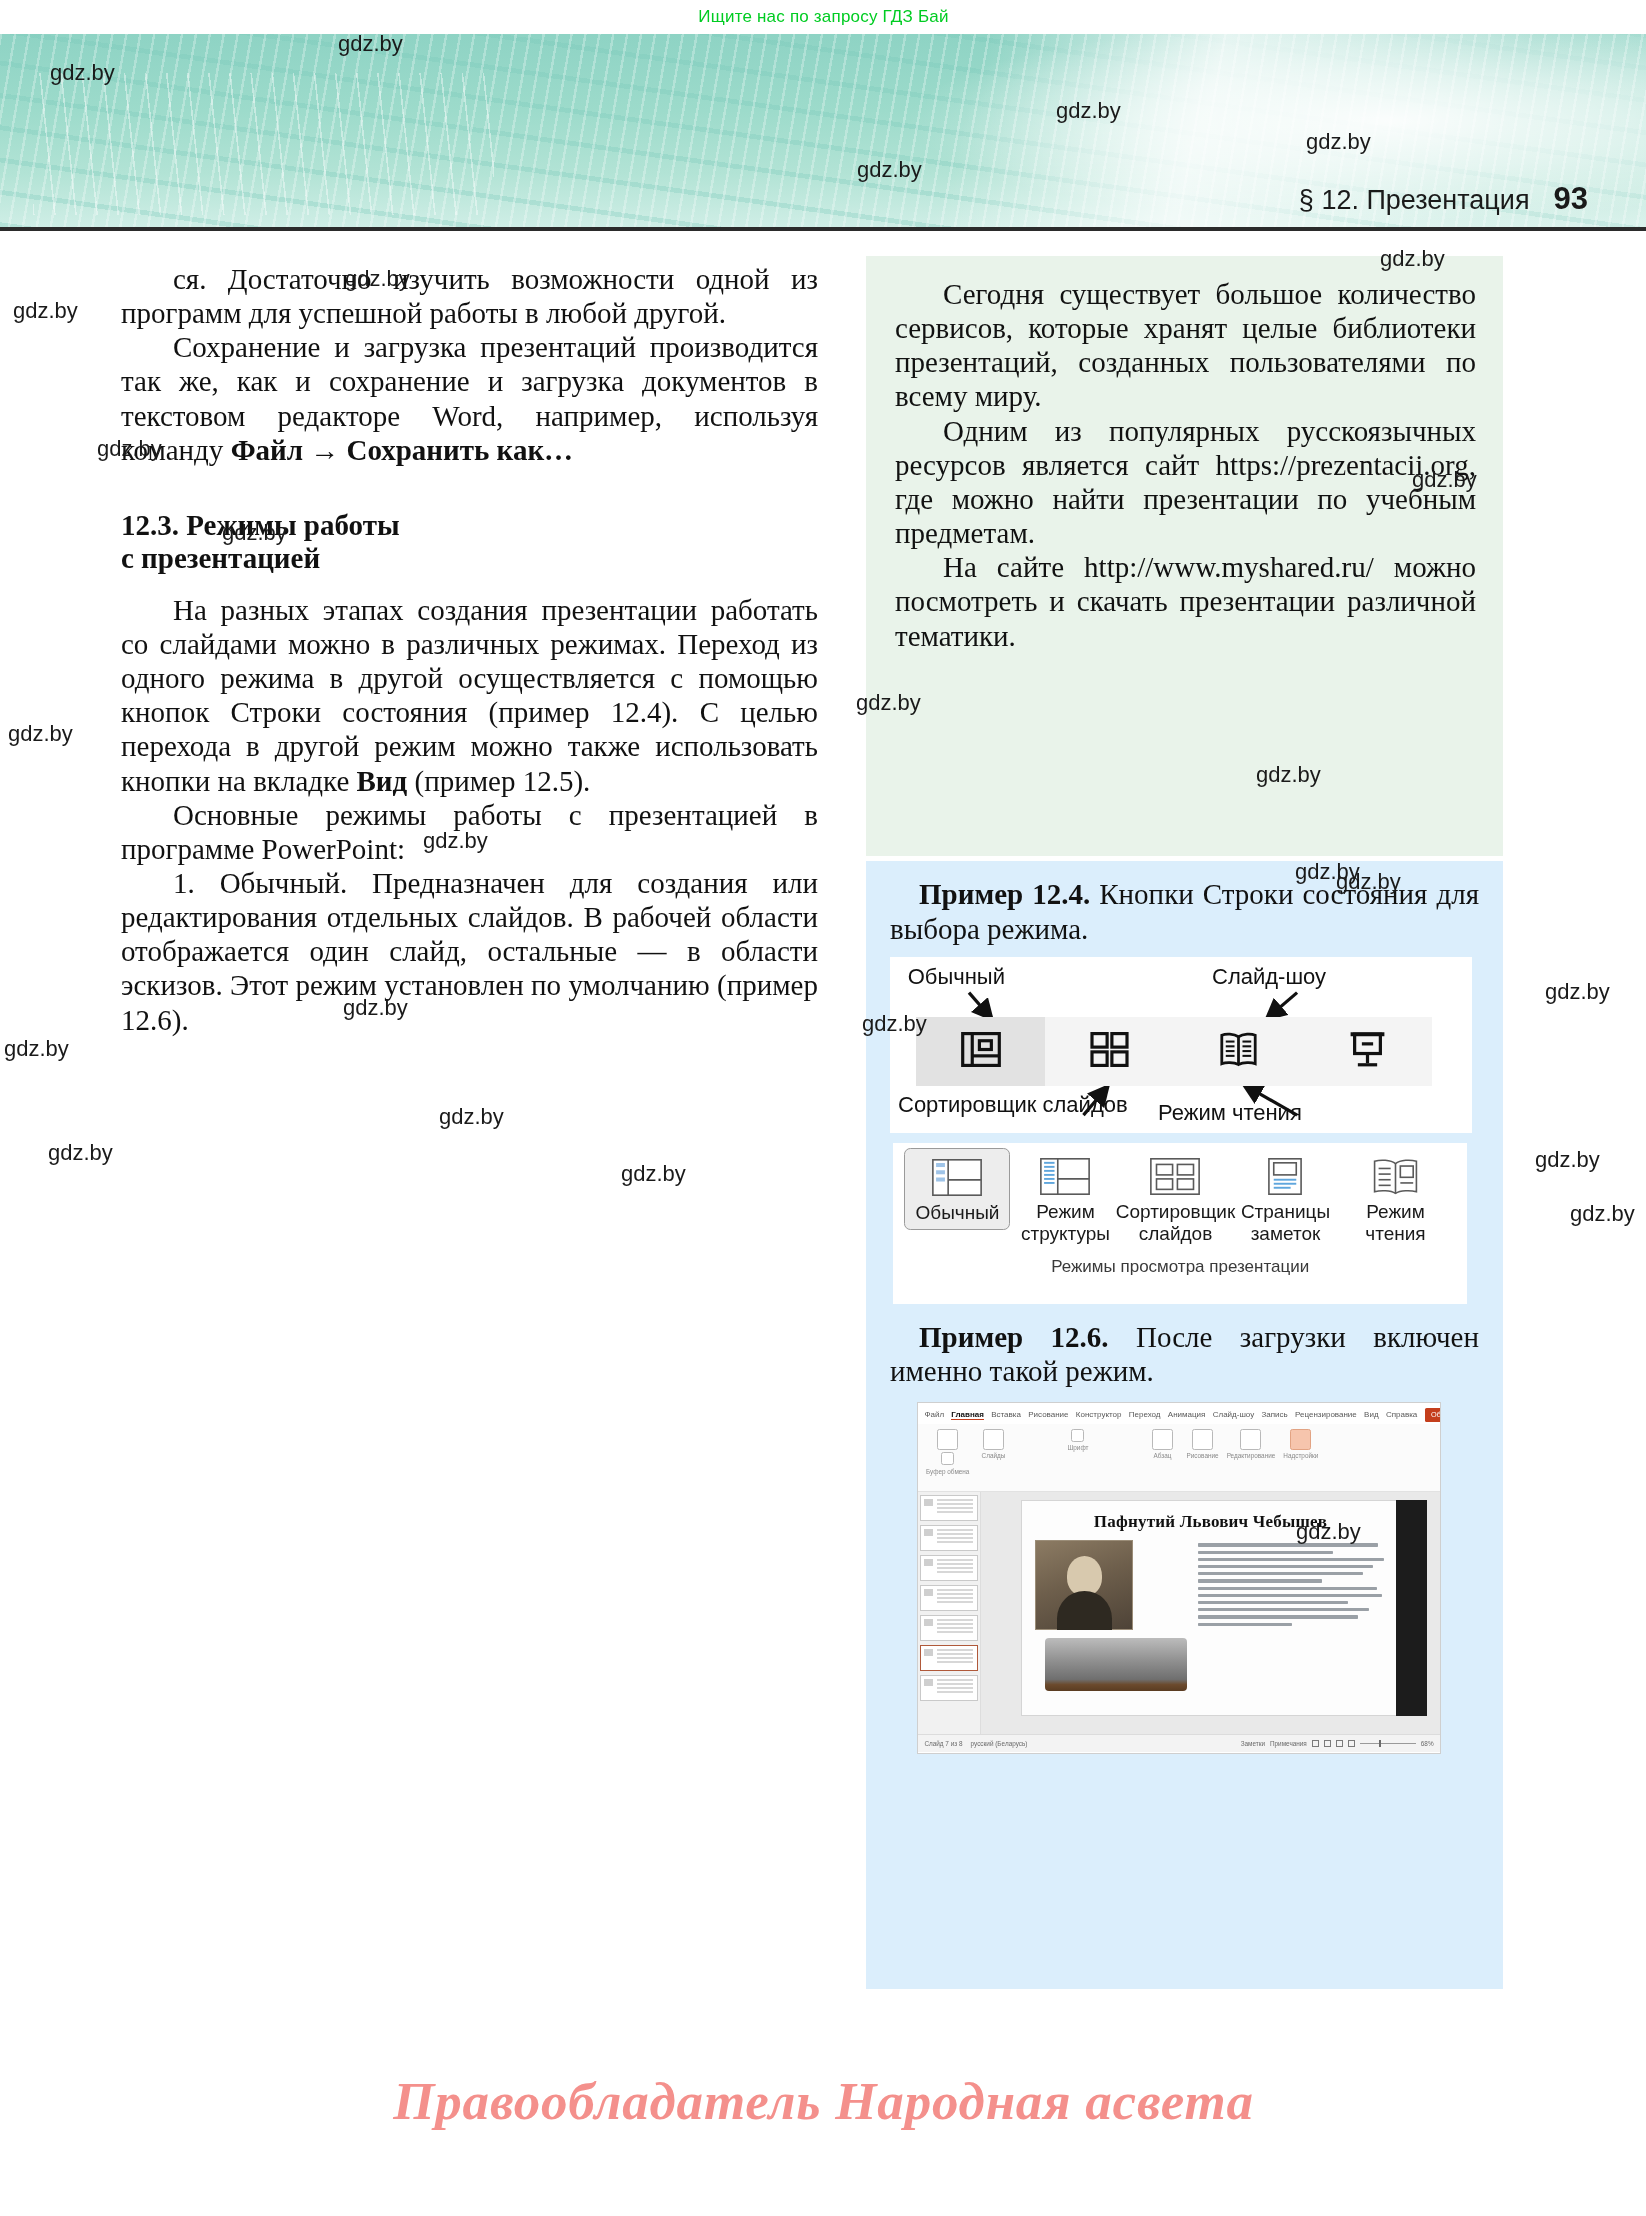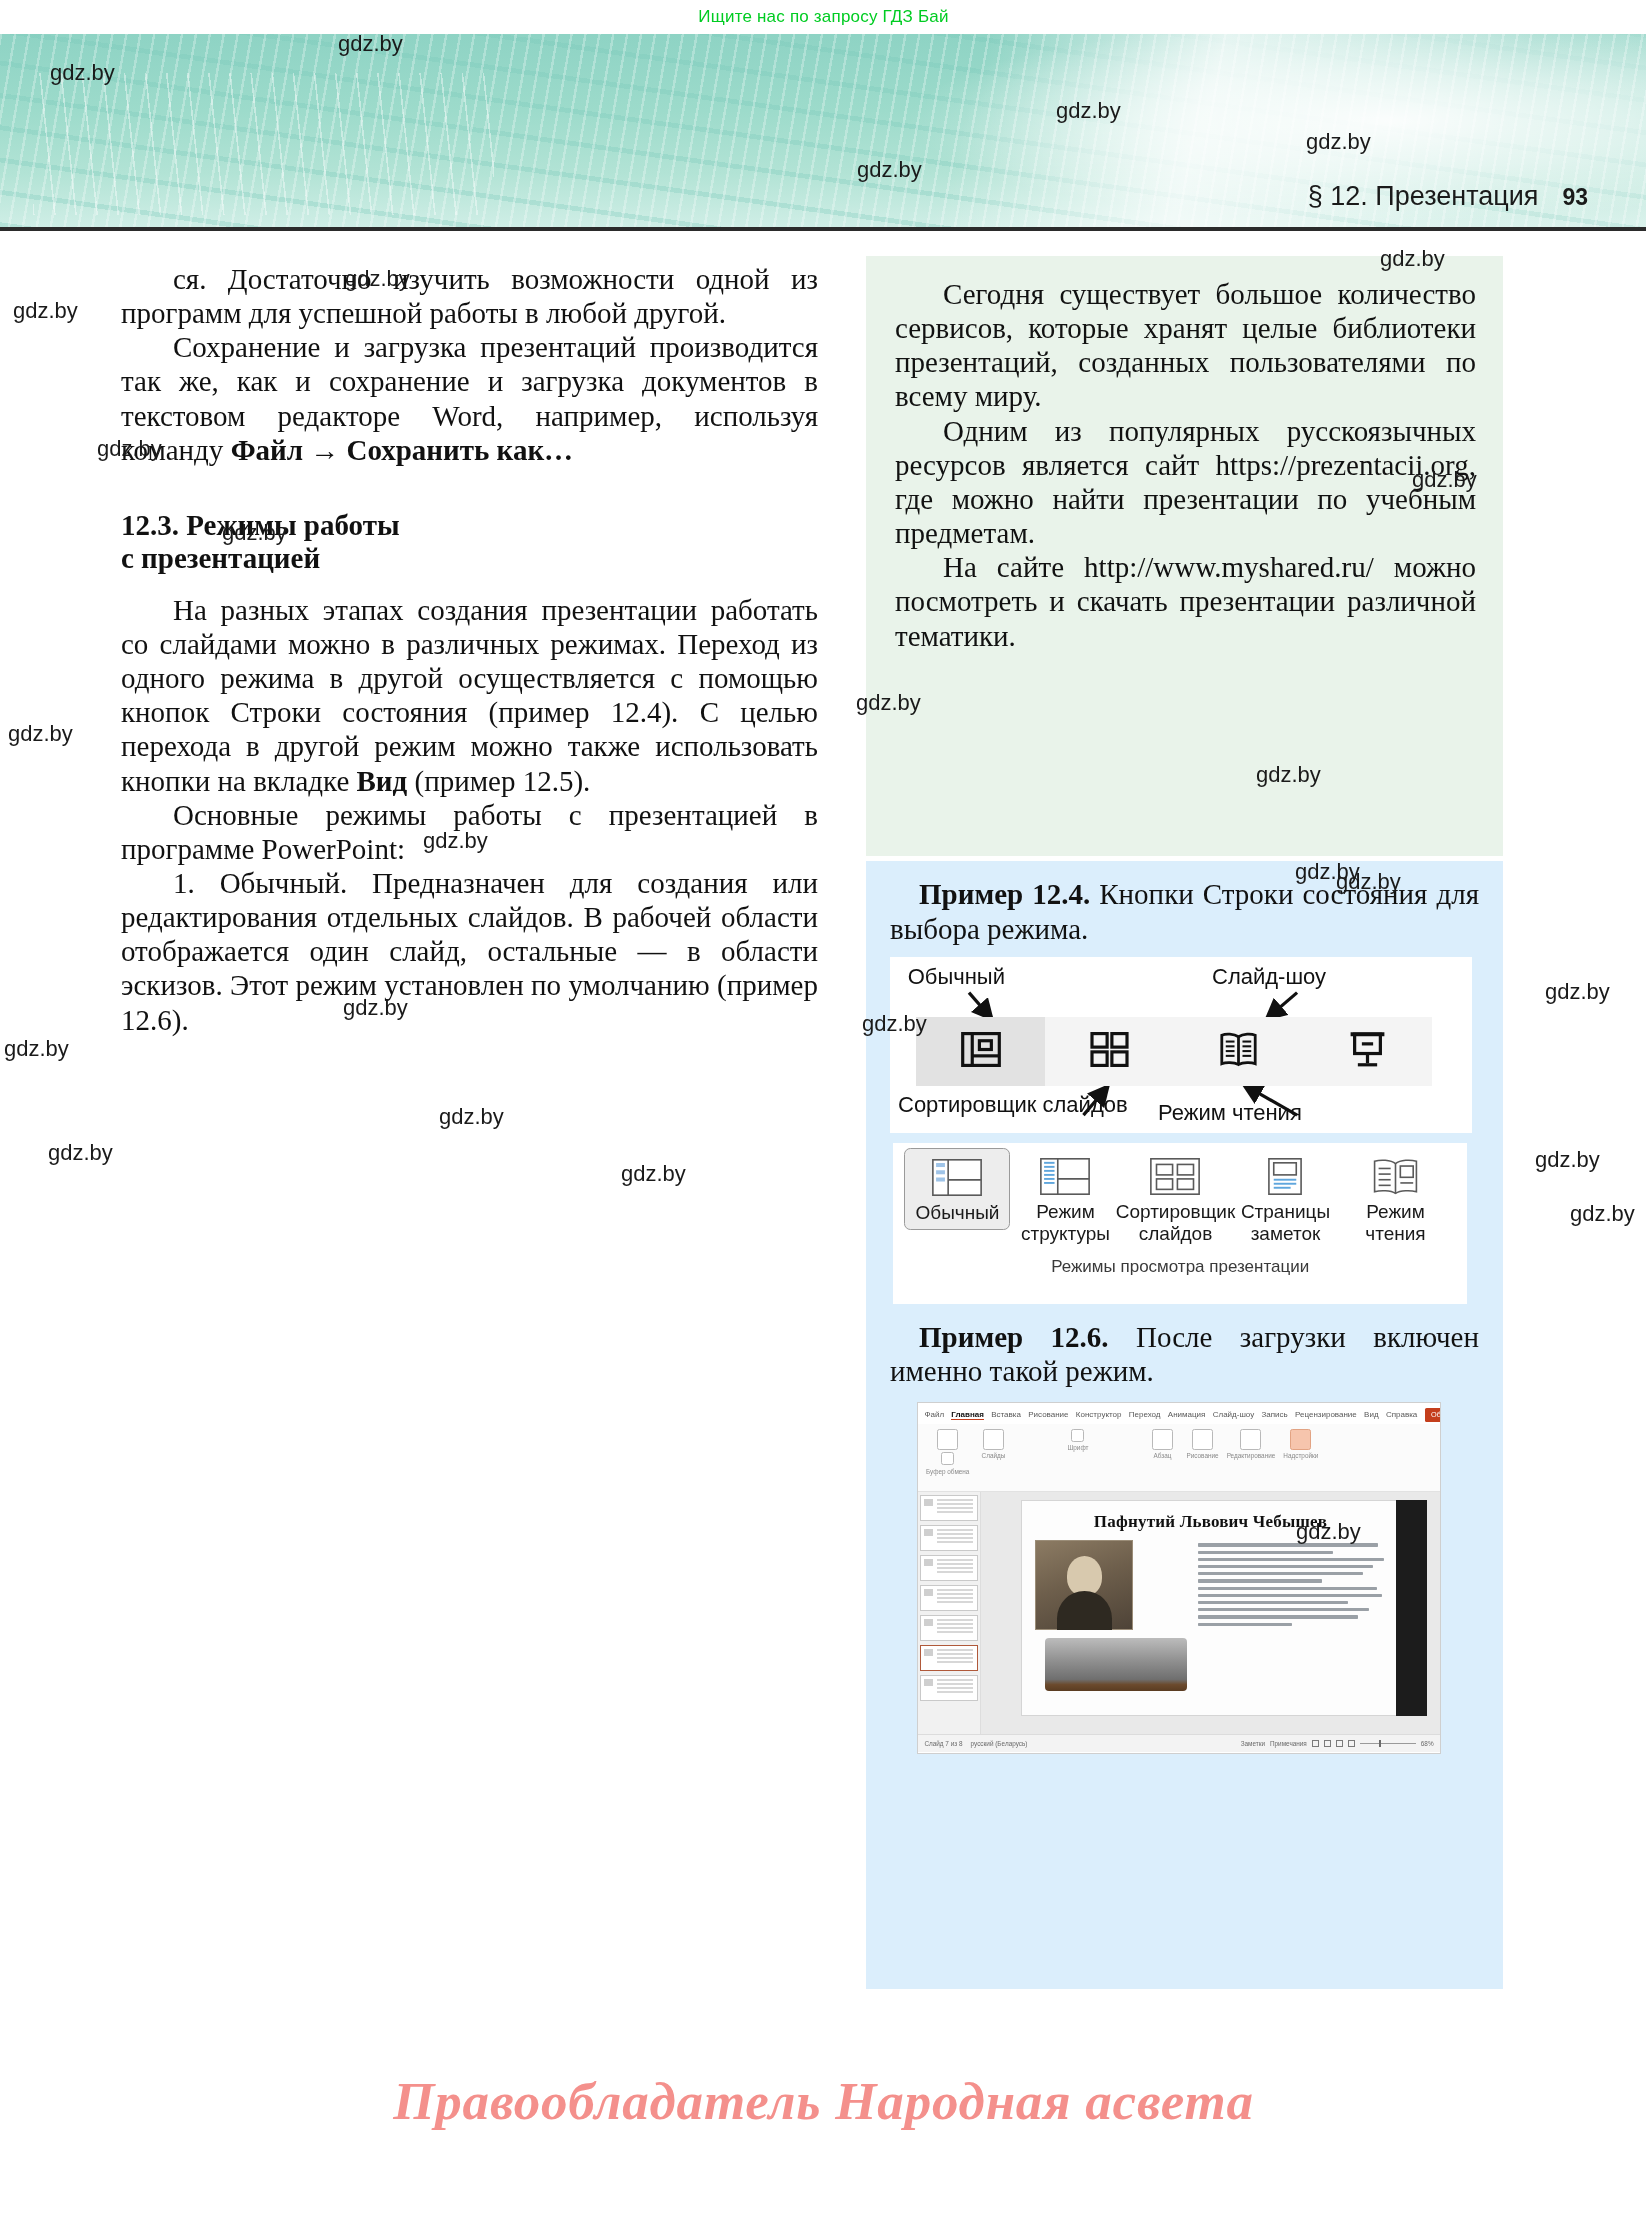--- a/index.html
+++ b/index.html
@@ -44,21 +44,21 @@
   .header-rule {
     position:absolute; top:227px; left:0; width:1647px; height:4px; background:#2b2b2b;
   }
   .header-title {
     position: absolute; top: 181px; right: 59px; z-index: 4;
     font-family: "Liberation Sans", sans-serif;
     font-size: 27px; font-weight: 700; color: #1a1a1a;
     display: flex; align-items: baseline; gap: 24px;
   }
   .header-title .sect { font-weight: 400; }
-  .header-title .pageno { font-size: 23px; font-weight: 800; }
+  .header-title .pageno { font-size: 31px; font-weight: 800; }
 
   
   .col-left {
     position: absolute; left: 121px; top: 262px; width: 697px;
     font-size: 29px; line-height: 1.178; color:#111;
     text-align: justify; text-justify: inter-word;
   }
   .col-left p { text-indent: 52px; margin: 0; hyphens: manual; }
   .sub-head {
     font-weight: 700; font-size: 29px; line-height: 1.14;

